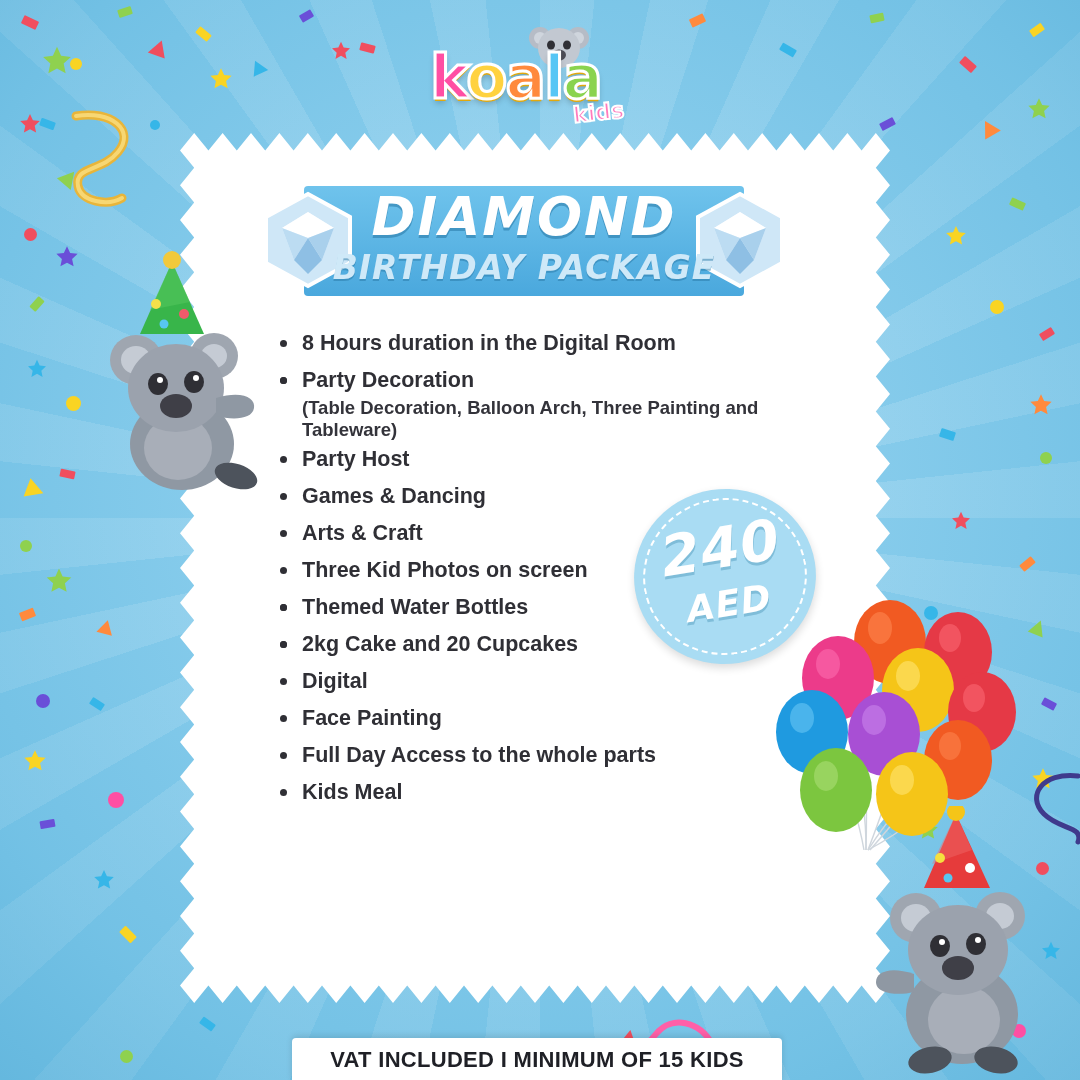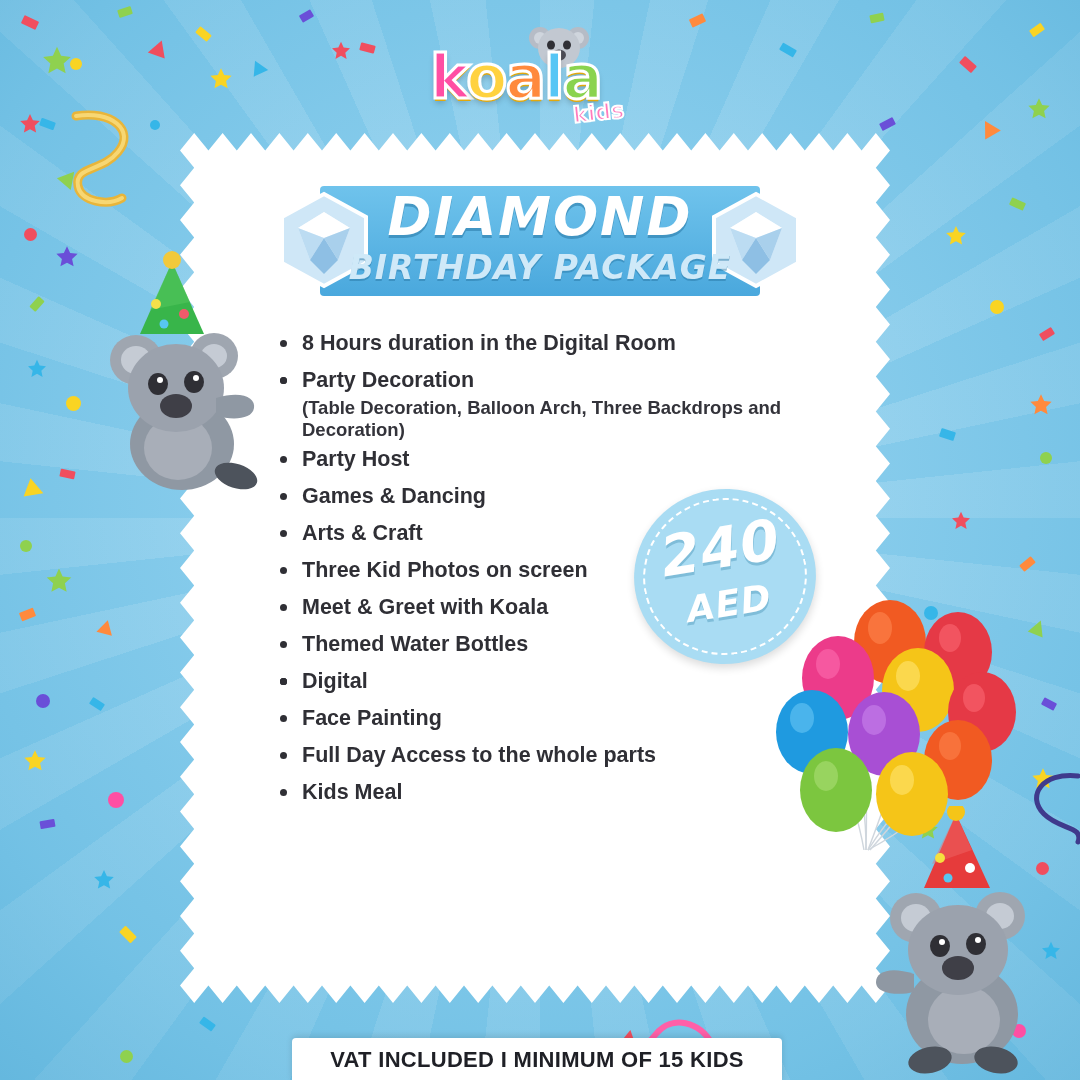--- a/index.html
+++ b/index.html
@@ -83,21 +83,21 @@
       2% 80%, 0% 78%, 2% 76%, 0% 74%, 2% 72%, 0% 70%, 2% 68%, 0% 66%,
       2% 64%, 0% 62%, 2% 60%, 0% 58%, 2% 56%, 0% 54%, 2% 52%, 0% 50%,
       2% 48%, 0% 46%, 2% 44%, 0% 42%, 2% 40%, 0% 38%, 2% 36%, 0% 34%,
       2% 32%, 0% 30%, 2% 28%, 0% 26%, 2% 24%, 0% 22%, 2% 20%, 0% 18%,
       2% 16%, 0% 14%, 2% 12%, 0% 10%, 2% 8%, 0% 6%, 2% 4%
     );
   }
 
   
   #title-block{
-    position:absolute;left:260px;top:176px;width:560px;height:130px;
+    position:absolute;left:244px;top:176px;width:560px;height:130px;
   }
   .title-bar{
     position:absolute;left:60px;top:10px;width:440px;height:110px;
     background:linear-gradient(#6fc3ec,#4aa8dd);
     border-radius:4px;
   }
   .title-main{
     position:absolute;left:60px;top:10px;width:440px;
     text-align:center;
     font-family:"DejaVu Sans", sans-serif;
@@ -336,29 +336,29 @@
     <polygon points="36,70 50,84 64,70 50,48" fill="#8ebfe4"></polygon>
   </svg>
 
   <div class="title-main">DIAMOND</div>
   <div class="title-sub">BIRTHDAY PACKAGE</div>
 </div>
 
 <div id="list">
   <div class="li"><span class="dot"></span><span>8 Hours duration in the Digital Room</span></div>
   <div class="li"><span class="dot"></span></div>
-  <div class="li"><span class="dot"></span><span>Party Decoration</span><span class="sub">(Table Decoration, Balloon Arch, Three Backdrops and Decoration)</span></div>
+  <div class="li"><span class="dot"></span><span>Party Decoration</span><span class="sub">(Table Decoration, Balloon Arch, Three Painting and Tableware)</span></div>
   <div class="li"><span class="dot"></span><span>Party Host</span></div>
   <div class="li"><span class="dot"></span><span>Games &amp; Dancing</span></div>
   <div class="li"><span class="dot"></span><span>Arts &amp; Craft</span></div>
   <div class="li"><span class="dot"></span><span>Three Kid Photos on screen</span></div>
-  <div class="li"><span class="dot"></span><span>Meet &amp; Greet with Koala</span></div>
+  <div class="li"><span class="dot"></span></div>
   <div class="li"><span class="dot"></span><span>Themed Water Bottles</span></div>
   <div class="li"><span class="dot"></span></div>
-  <div class="li"><span class="dot"></span></div>
+  <div class="li"><span class="dot"></span><span>2kg Cake and 20 Cupcakes</span></div>
   <div class="li"><span class="dot"></span><span>Digital</span></div>
   <div class="li"><span class="dot"></span><span>Face Painting</span></div>
   <div class="li"><span class="dot"></span><span>Full Day Access to the whole parts</span></div>
   <div class="li"><span class="dot"></span><span>Kids Meal</span></div>
 </div>
 
 <div id="price">
   <div class="price-num">240</div>
   <div class="price-cur">AED</div>
 </div>

